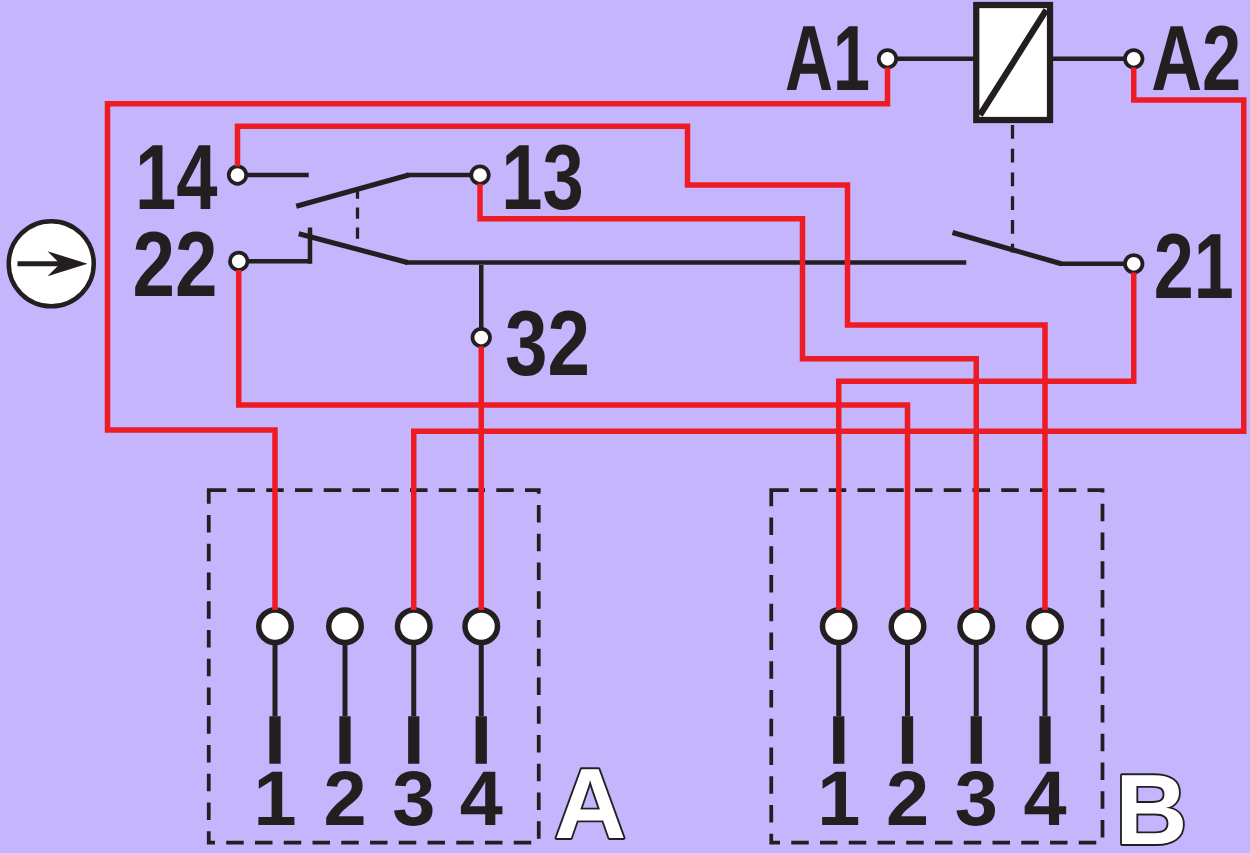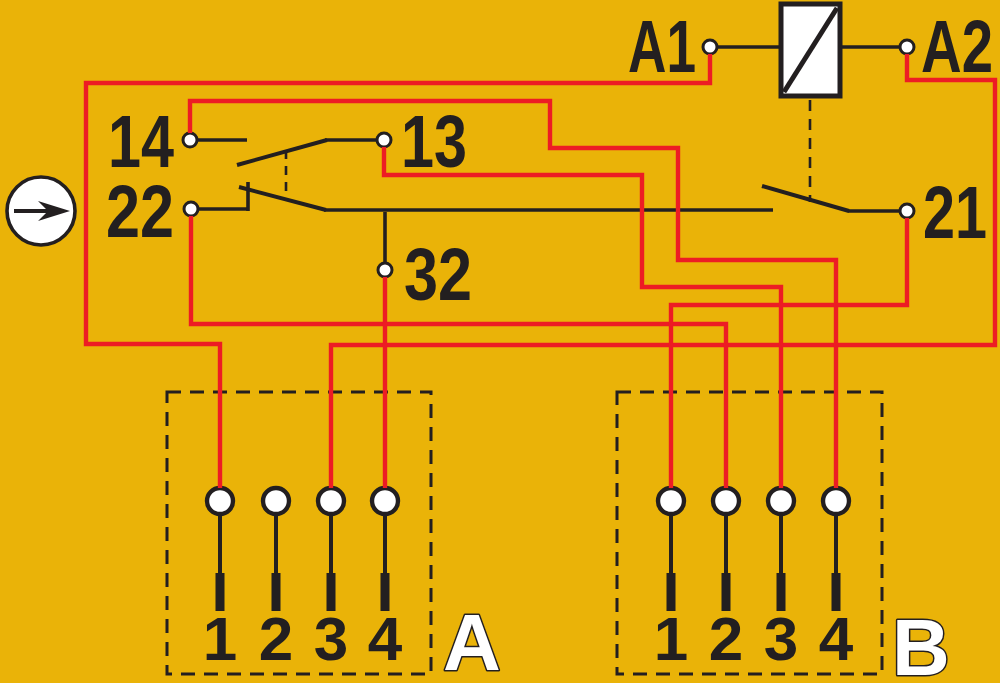--- a/index.html
+++ b/index.html
@@ -1,16 +1,16 @@
 <!DOCTYPE html>
 <html><head>
 <meta charset="utf-8">
 <style>
   html,body{margin:0;padding:0;background:#ffffff;}
-  .stage{position:relative;width:1000px;height:683px;background:#eab308;overflow:hidden;}
+  .stage{position:relative;width:1000px;height:683px;background:#c4b5fd;overflow:hidden;}
   svg{position:absolute;left:0;top:0;}
   text{font-family:"Liberation Sans","DejaVu Sans",sans-serif;font-weight:bold;}
   .lbl{font-size:74px;}
   .pinnum{font-size:62px;text-anchor:middle;}
   .boxletter{font-size:80px;text-anchor:middle;paint-order:stroke;stroke-linejoin:round;}
   .thin{stroke-width:3;}
   .mid{stroke-width:3.6;}
   .blade{stroke-width:4;}
   .thick{stroke-width:5;}
   .wire{fill:none;stroke-width:4.4;}

